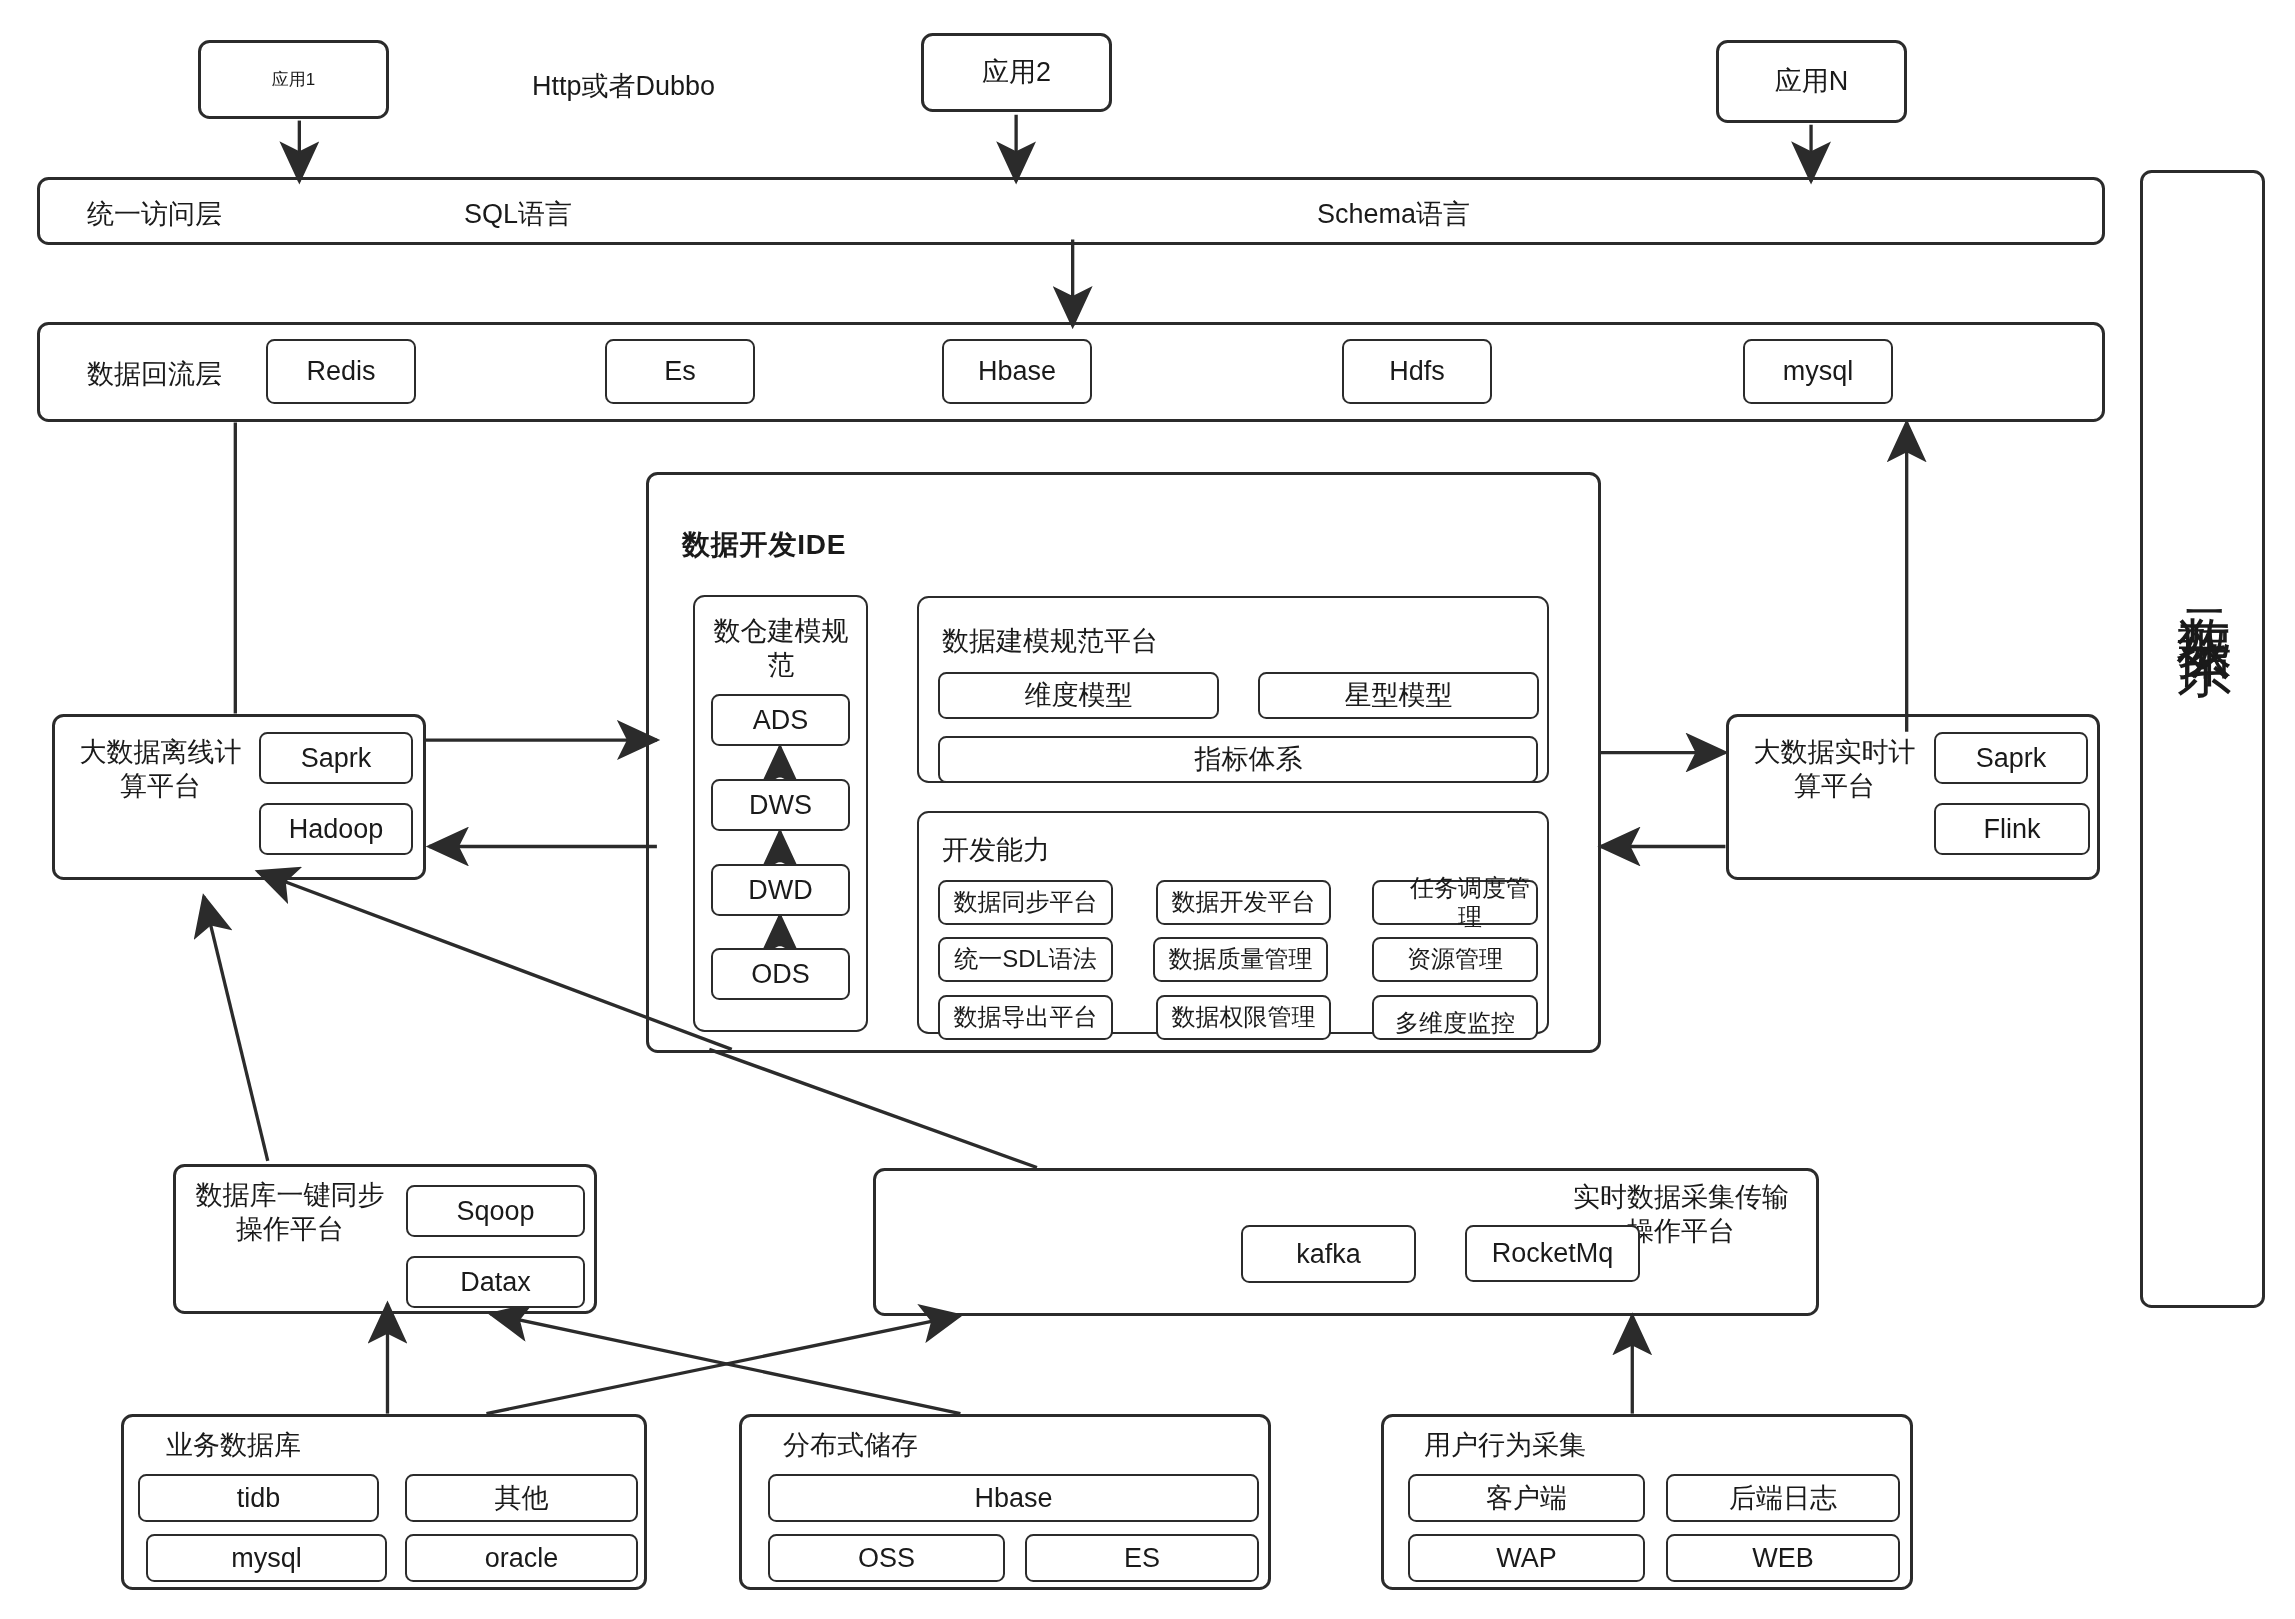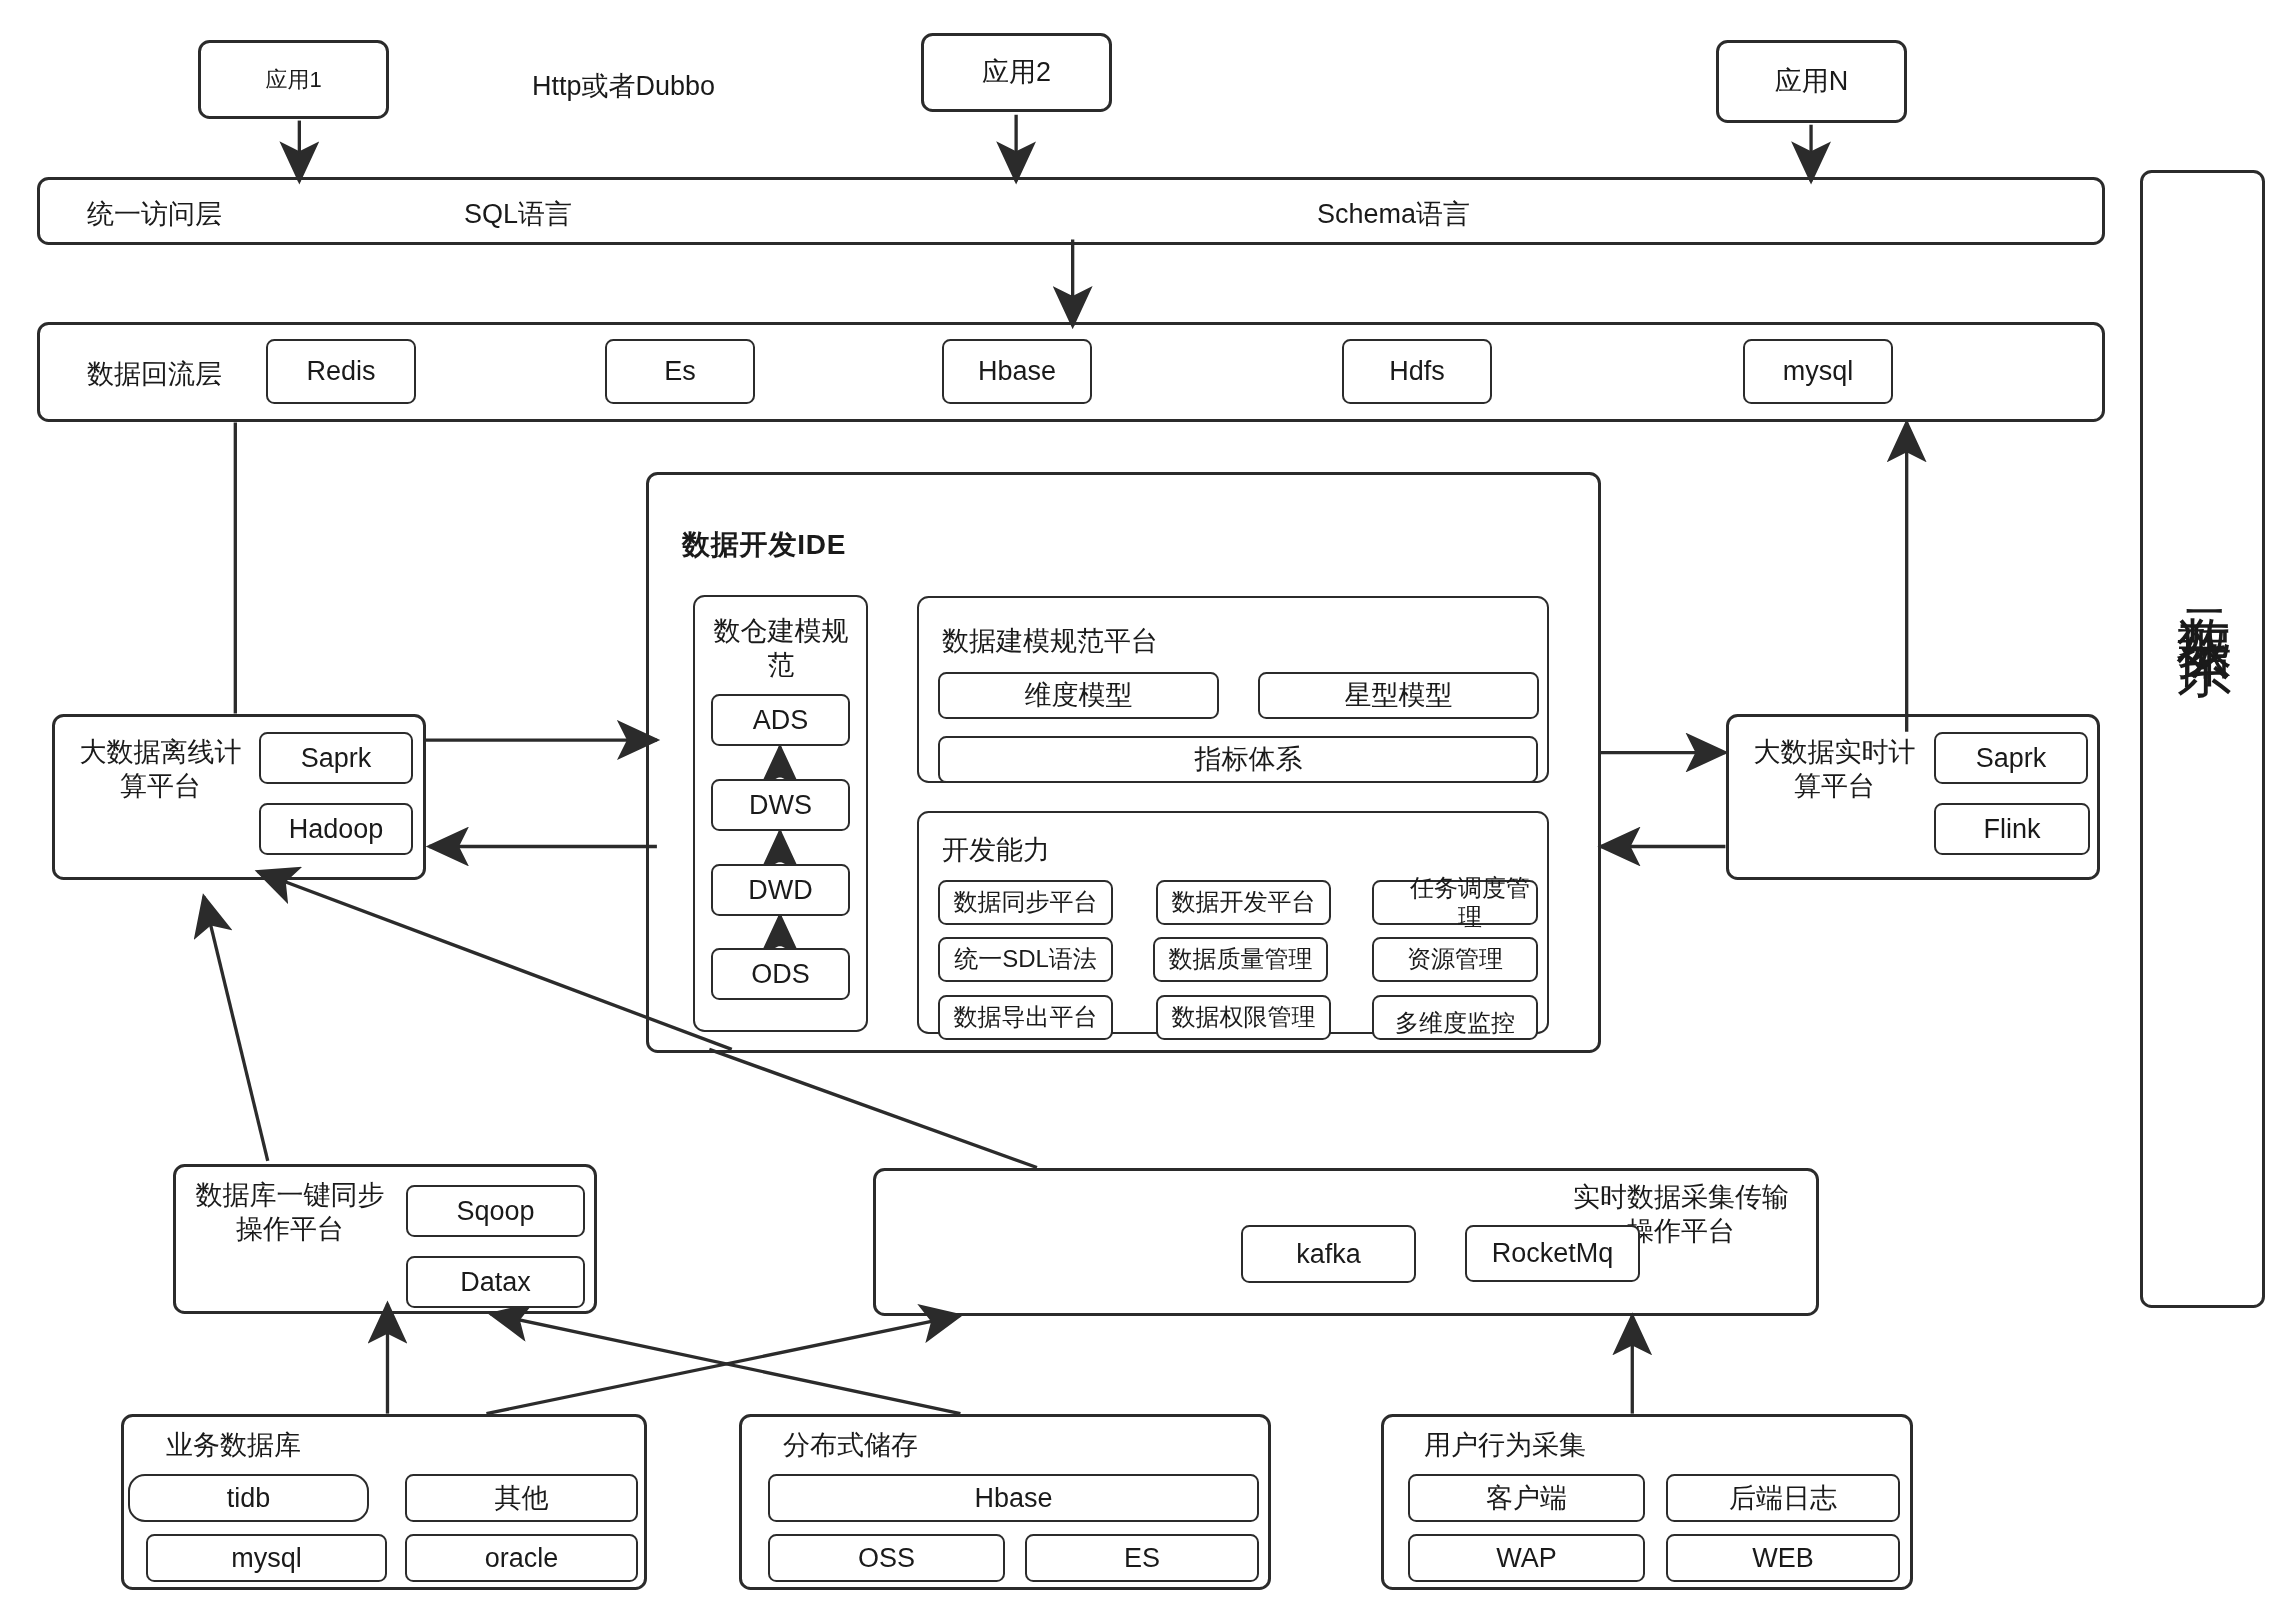--- a/index.html
+++ b/index.html
@@ -122,21 +122,21 @@
       <path d="M1963,1700 L1963,1582"></path>
     </g>
 
     <g stroke="#2b2b2b" stroke-width="4" fill="none">
       <path d="M853,1262 L1247,1404"></path>
 
       <path d="M283,508 L283,858"></path>
     </g>
   </svg>
 
-  <div class="node" style="left:198px; top:40px; width:191px; height:79px; font-size:22px;">
+  <div class="node" style="left:198px; top:40px; width:191px; height:79px; font-size:17px;">
     <span>应用1</span>
   </div>
 
   <div class="lbl" style="left:532px; top:70px;">Http或者Dubbo</div>
 
   <div class="node" style="left:921px; top:33px; width:191px; height:79px; font-size:27px;">
     <span>应用2</span>
   </div>
 
   <div class="node" style="left:1716px; top:40px; width:191px; height:83px; font-size:27px;">
@@ -264,21 +264,21 @@
   <div class="lbl wrap" style="left:1572px; top:1181px; width:218px; text-align:center;">实时数据采集传输操作平台</div>
   <div class="chip" style="left:1241px; top:1225px; width:175px; height:58px;">
     <span>kafka</span>
   </div>
   <div class="chip" style="left:1465px; top:1225px; width:175px; height:57px;">
     <span>RocketMq</span>
   </div>
 
   <div class="panel" style="left:121px; top:1414px; width:526px; height:176px;"></div>
   <div class="lbl" style="left:166px; top:1429px;">业务数据库</div>
-  <div class="chip" style="left:128px; top:1474px; width:241px; height:48px;border-radius:17px;">
+  <div class="chip" style="left:138px; top:1474px; width:241px; height:48px;">
     <span>tidb</span>
   </div>
   <div class="chip" style="left:405px; top:1474px; width:233px; height:48px;">
     <span>其他</span>
   </div>
   <div class="chip" style="left:146px; top:1534px; width:241px; height:48px;">
     <span>mysql</span>
   </div>
   <div class="chip" style="left:405px; top:1534px; width:233px; height:48px;">
     <span>oracle</span>

